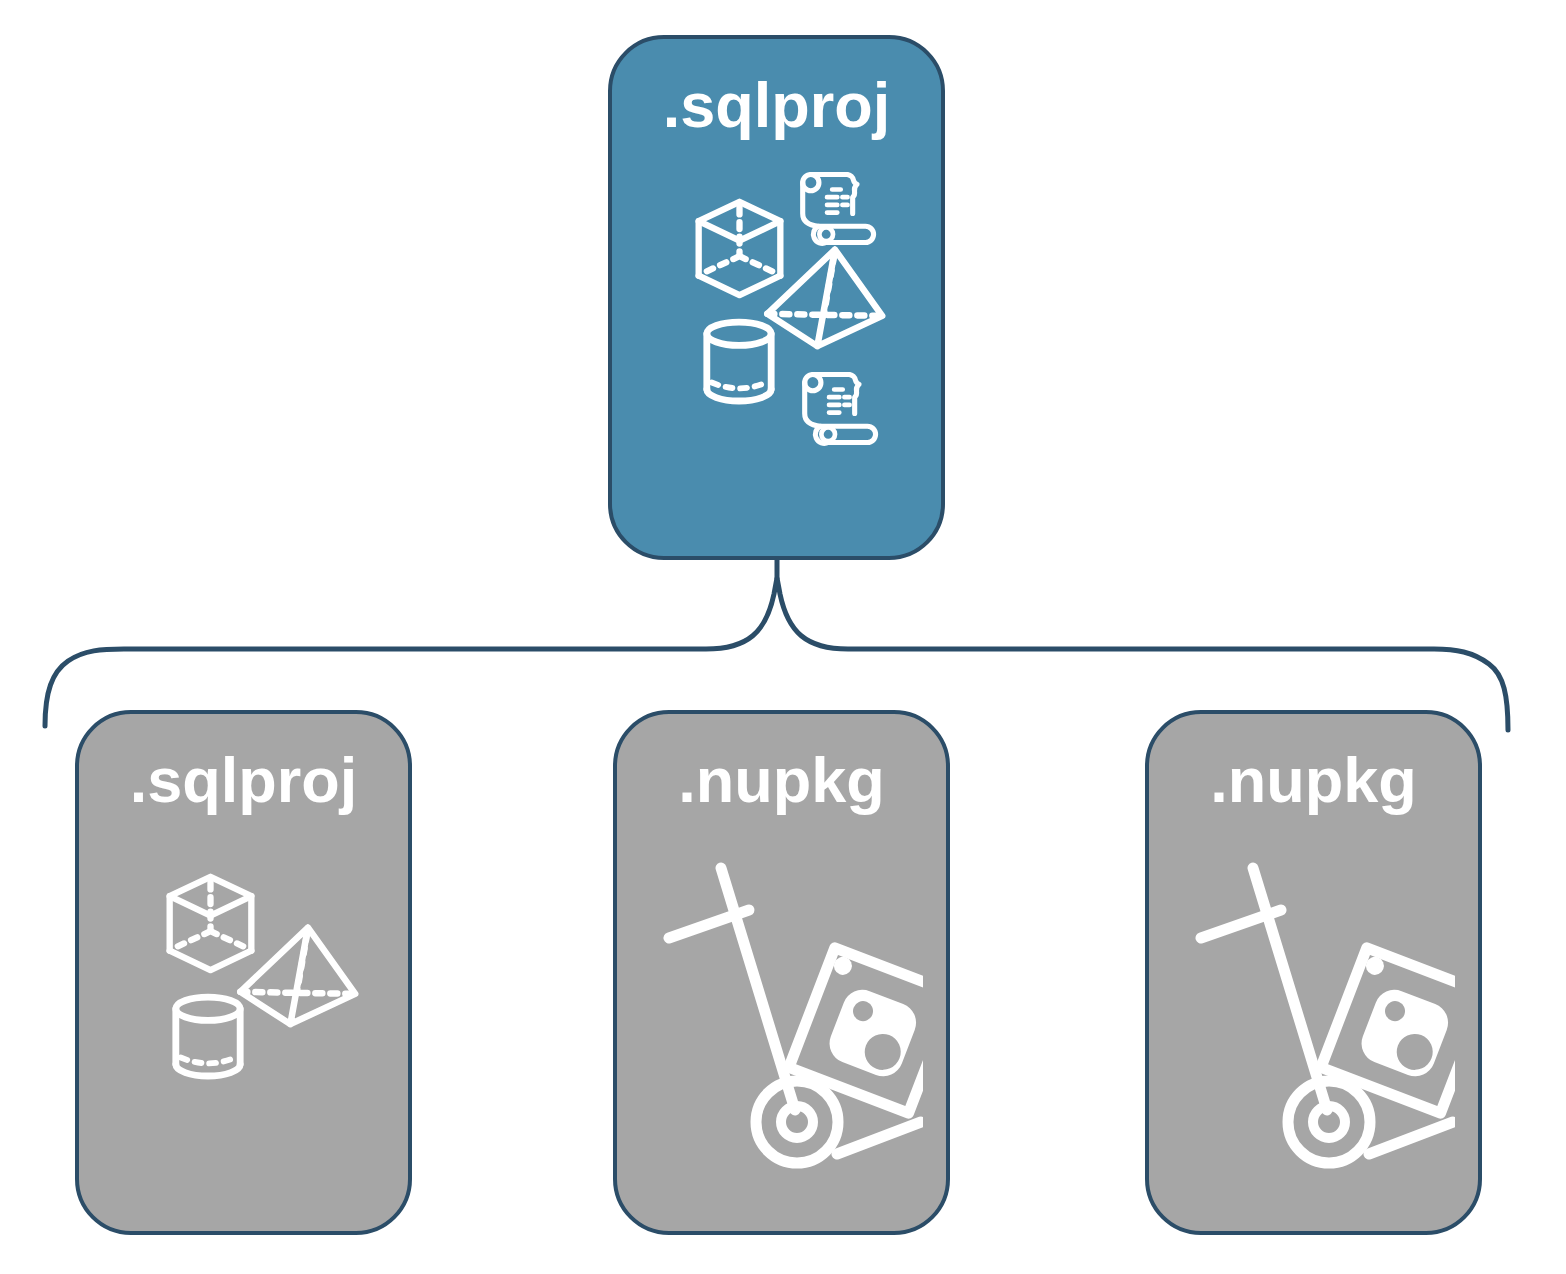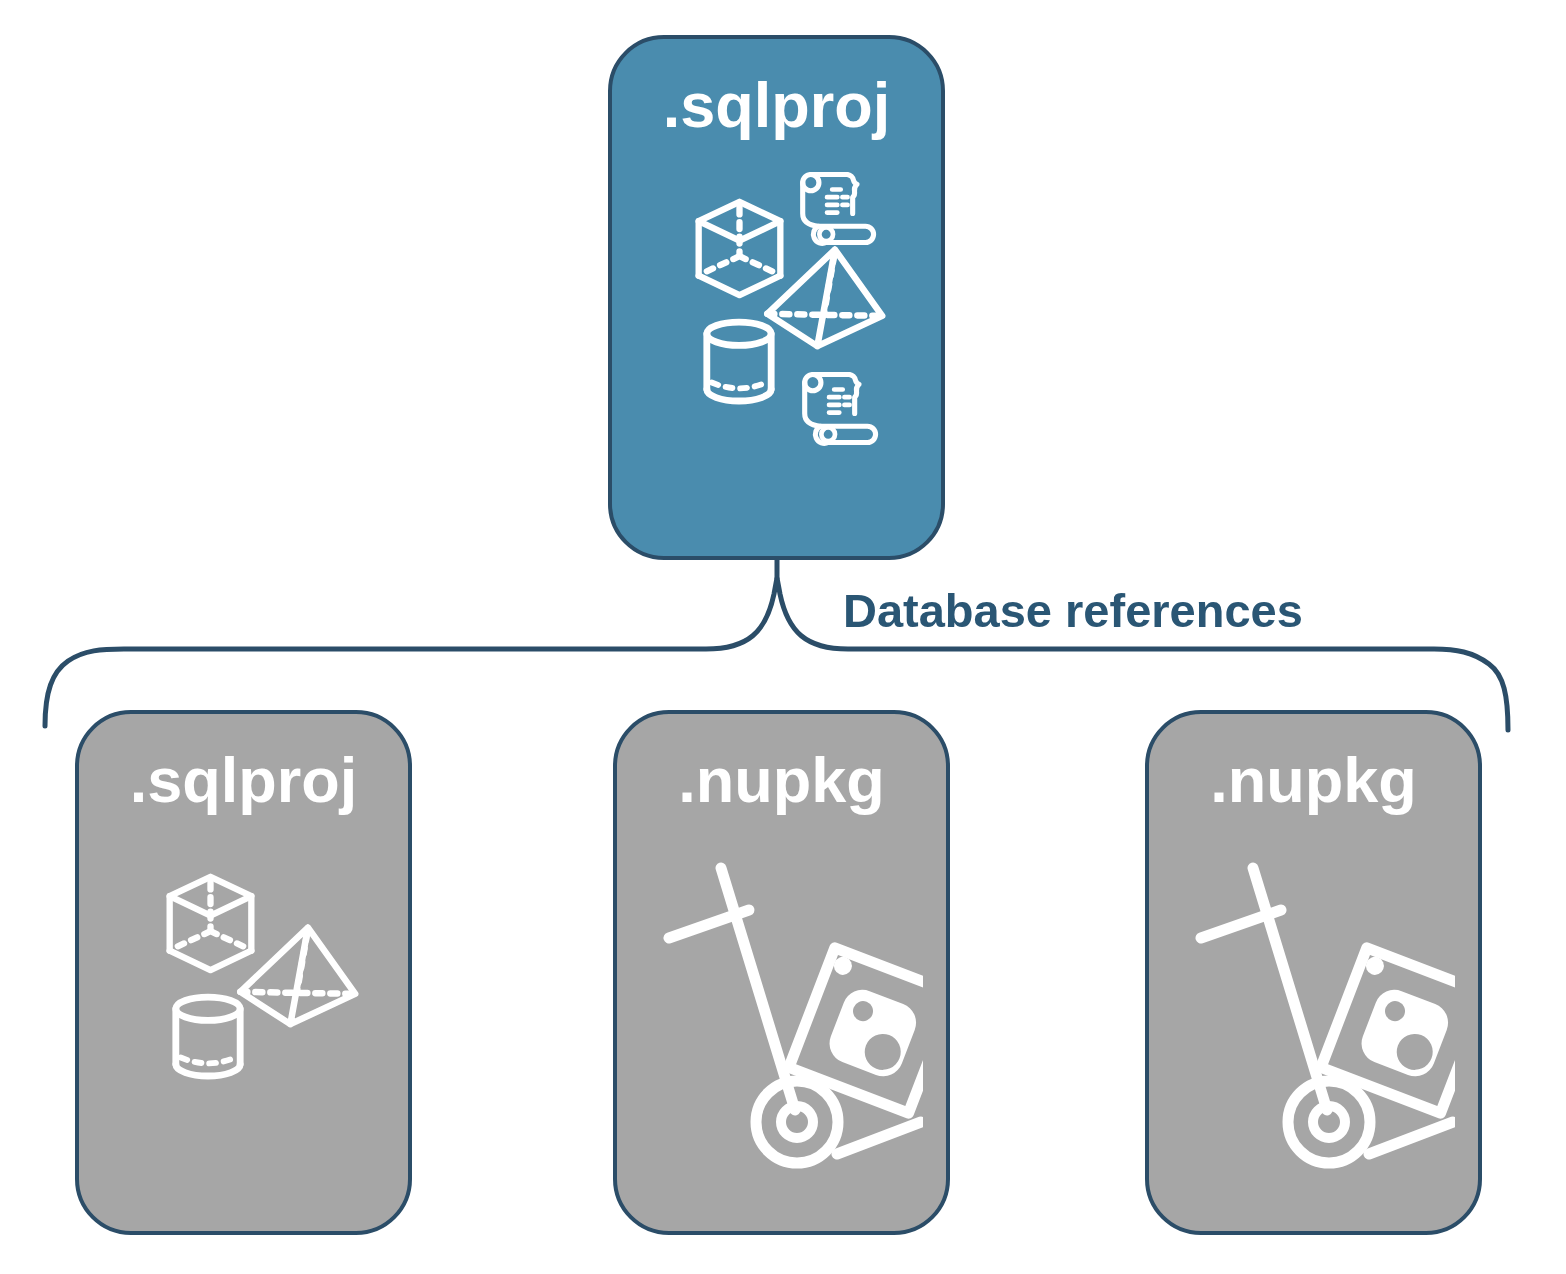--- a/index.html
+++ b/index.html
@@ -123,21 +123,20 @@
                C748 649 766 632 774 594
                L777 578
                L780 594
                C788 632 806 649 848 649
                L1434 649
                C1456 649 1473 652 1489 664
                C1504 675 1508 696 1508 730"></path>
     </g>
   </svg>
 
-  <div id="connector-label">Database references</div>
 
   <div class="node node-parent">
     <span class="node-label">.sqlproj</span>
     <svg class="icon p-cube">
         <use href="#sym-cube"></use>
       </svg>
     <svg class="icon p-scroll1">
         <use href="#sym-scroll"></use>
       </svg>
     <svg class="icon p-pyramid">

